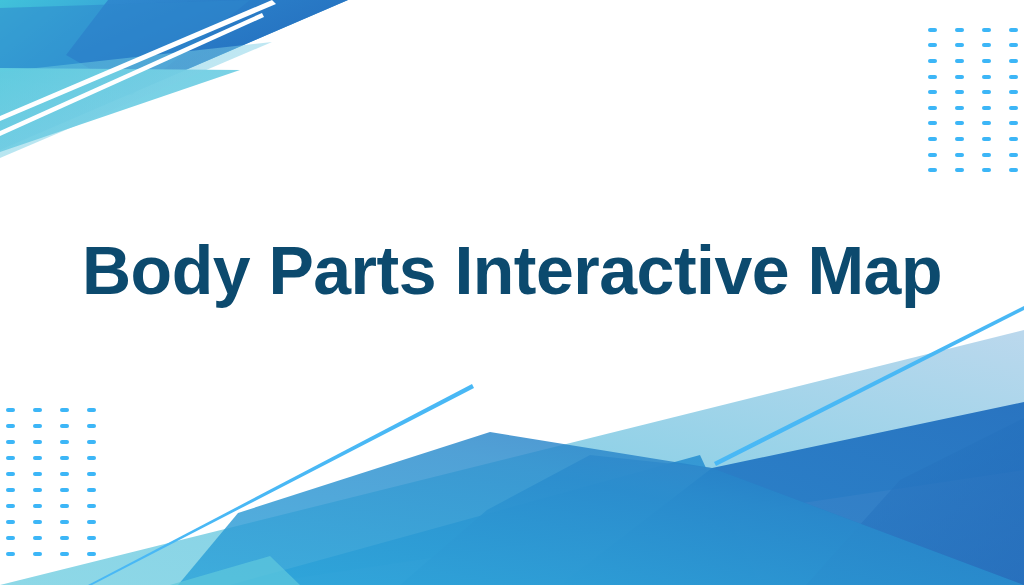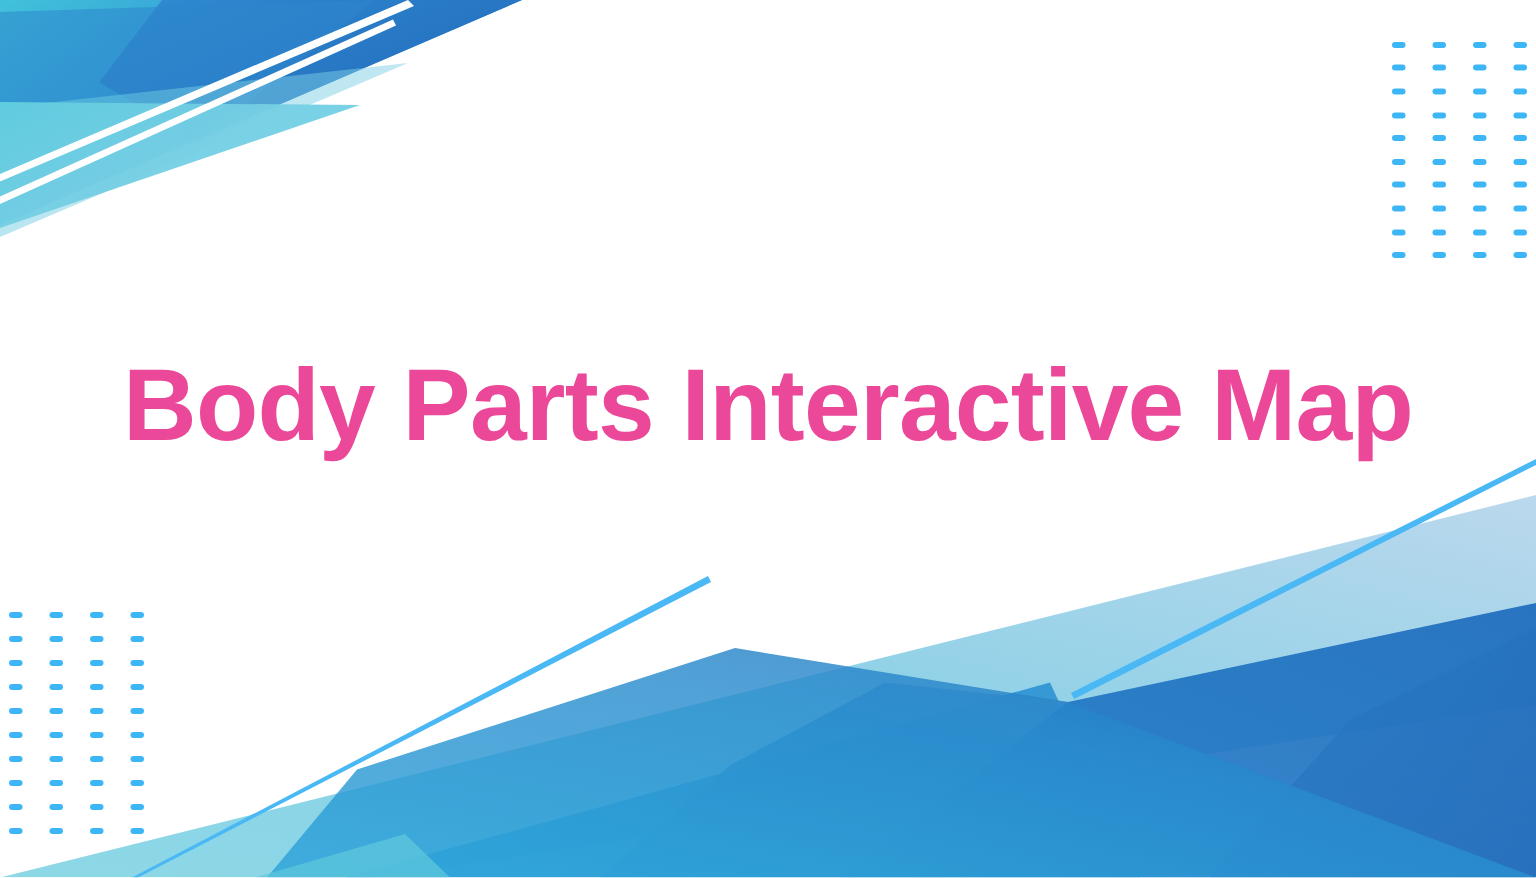--- a/index.html
+++ b/index.html
@@ -250,16 +250,16 @@
     <span class="dot" style="background:#3cb6f7"></span>
     <span class="dot" style="background:#3cb6f7"></span>
     <span class="dot" style="background:#3cb6f7"></span>
     <span class="dot" style="background:#3cb6f7"></span>
     <span class="dot" style="background:#3cb6f7"></span>
     <span class="dot" style="background:#3cb6f7"></span>
     <span class="dot" style="background:#3cb6f7"></span>
   </div>
 
   <div id="title-block">
-    <h1 id="page-title" style="color: #ec4899;">Body Parts Interactive Map</h1>
+    <h1 id="page-title" style="color: #0c4a6e;">Body Parts Interactive Map</h1>
   </div>
 
 </div>
 
 </body></html>

